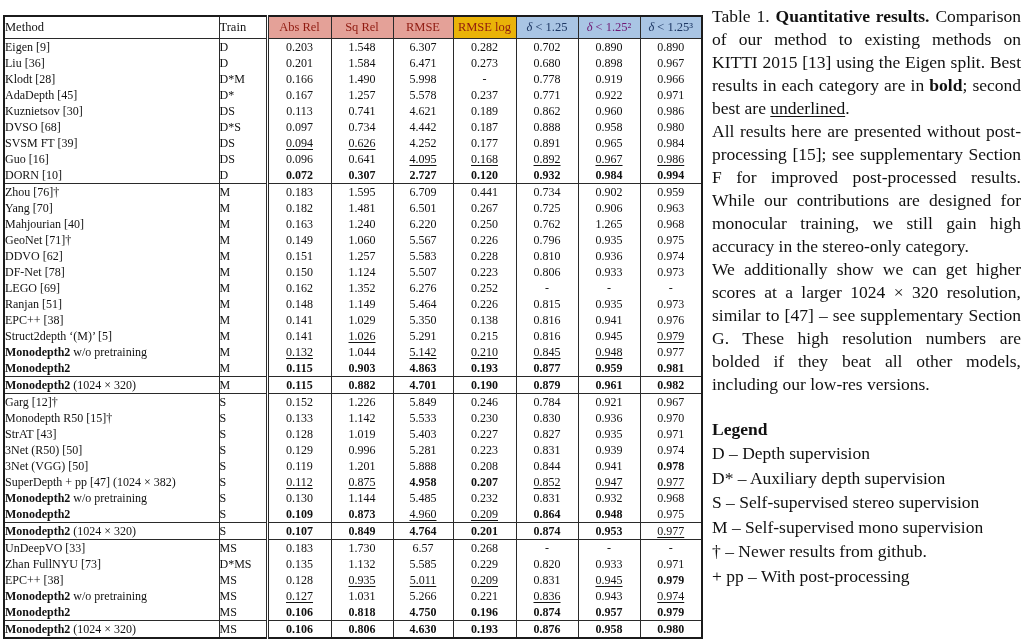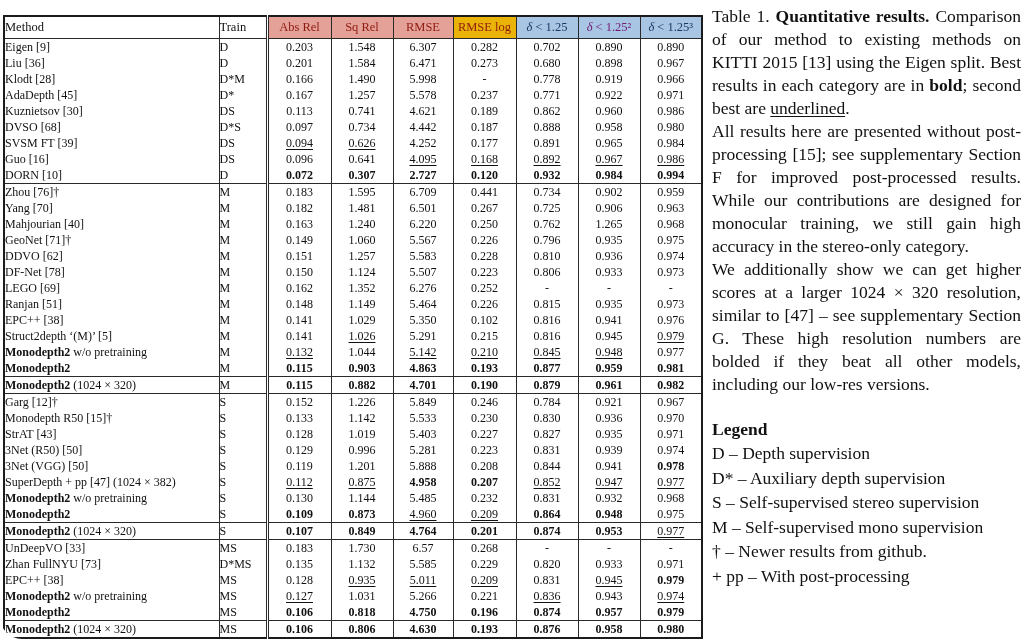--- a/index.html
+++ b/index.html
@@ -1,19 +1,19 @@
 <!DOCTYPE html>
 <html><head>
 <meta charset="utf-8">
 <style>
   * { box-sizing: border-box; }
   html,body { margin:0; padding:0; background:#ffffff; }
   .page {
     position:relative; width:1024px; height:639px; background:#fff;
-    font-family:"Liberation Serif", serif; color:#111; overflow:hidden;border-radius:22px;
+    font-family:"Liberation Serif", serif; color:#111; overflow:hidden;
   }
 
   
   .results-table {
     position:absolute; left:3px; top:15px; width:699px;
     border-collapse:collapse; table-layout:fixed;
     border:2px solid #1b1b1b;
   }
   .results-table th, .results-table td {
     padding:0; margin:0; height:16px; line-height:16px;
@@ -264,21 +264,21 @@
           <td class="value-cell">0.815</td>
           <td class="value-cell">0.935</td>
           <td class="value-cell">0.973</td>
         </tr>
         <tr>
           <td class="method-cell">EPC++ [38]</td>
           <td class="train-cell">M</td>
           <td class="value-cell first-metric">0.141</td>
           <td class="value-cell">1.029</td>
           <td class="value-cell">5.350</td>
-          <td class="value-cell">0.102</td>
+          <td class="value-cell">0.138</td>
           <td class="value-cell">0.816</td>
           <td class="value-cell">0.941</td>
           <td class="value-cell">0.976</td>
         </tr>
         <tr>
           <td class="method-cell">Struct2depth ‘(M)’ [5]</td>
           <td class="train-cell">M</td>
           <td class="value-cell first-metric">0.141</td>
           <td class="value-cell u">1.026</td>
           <td class="value-cell">5.291</td>

